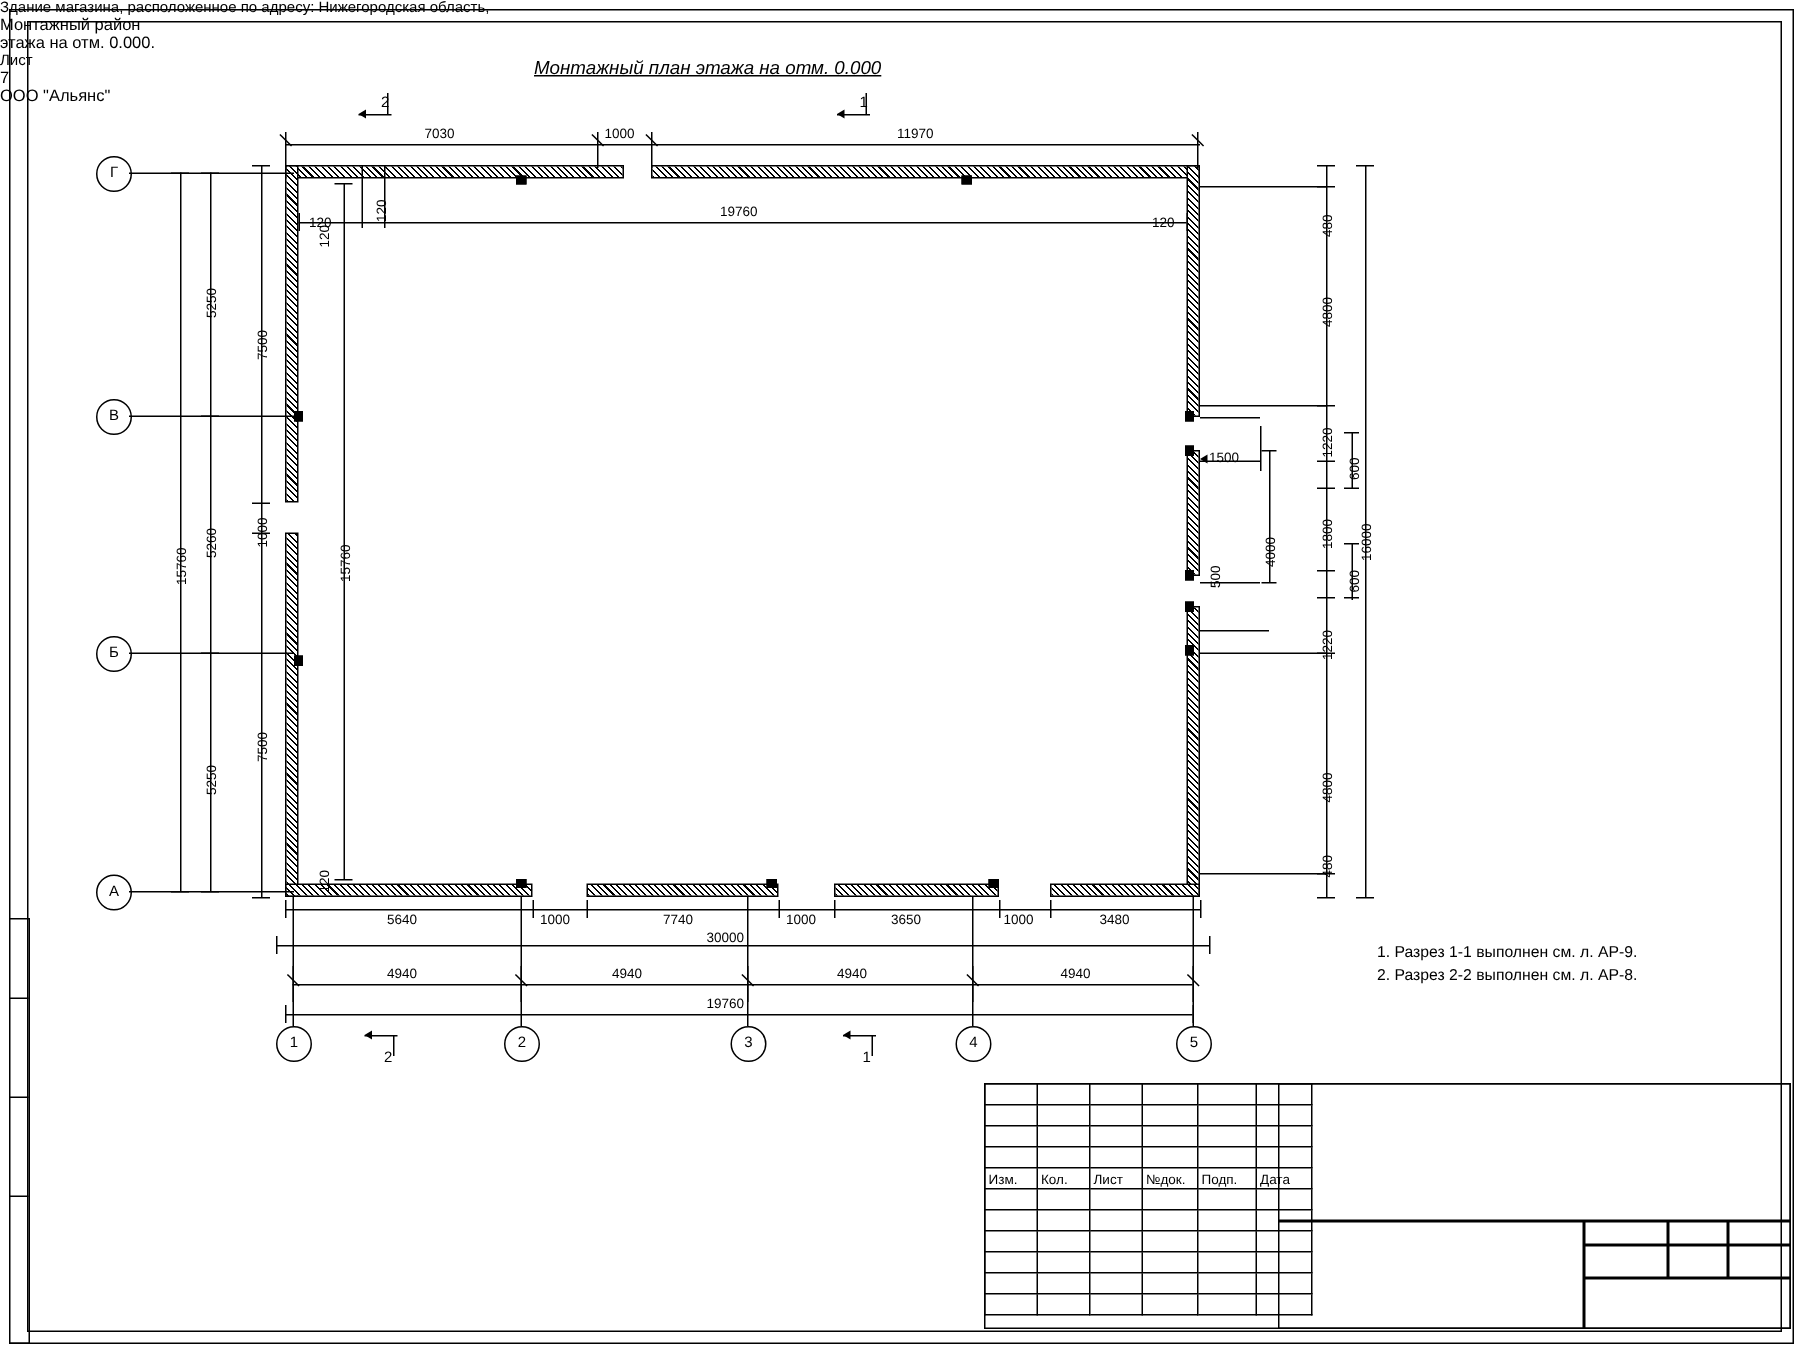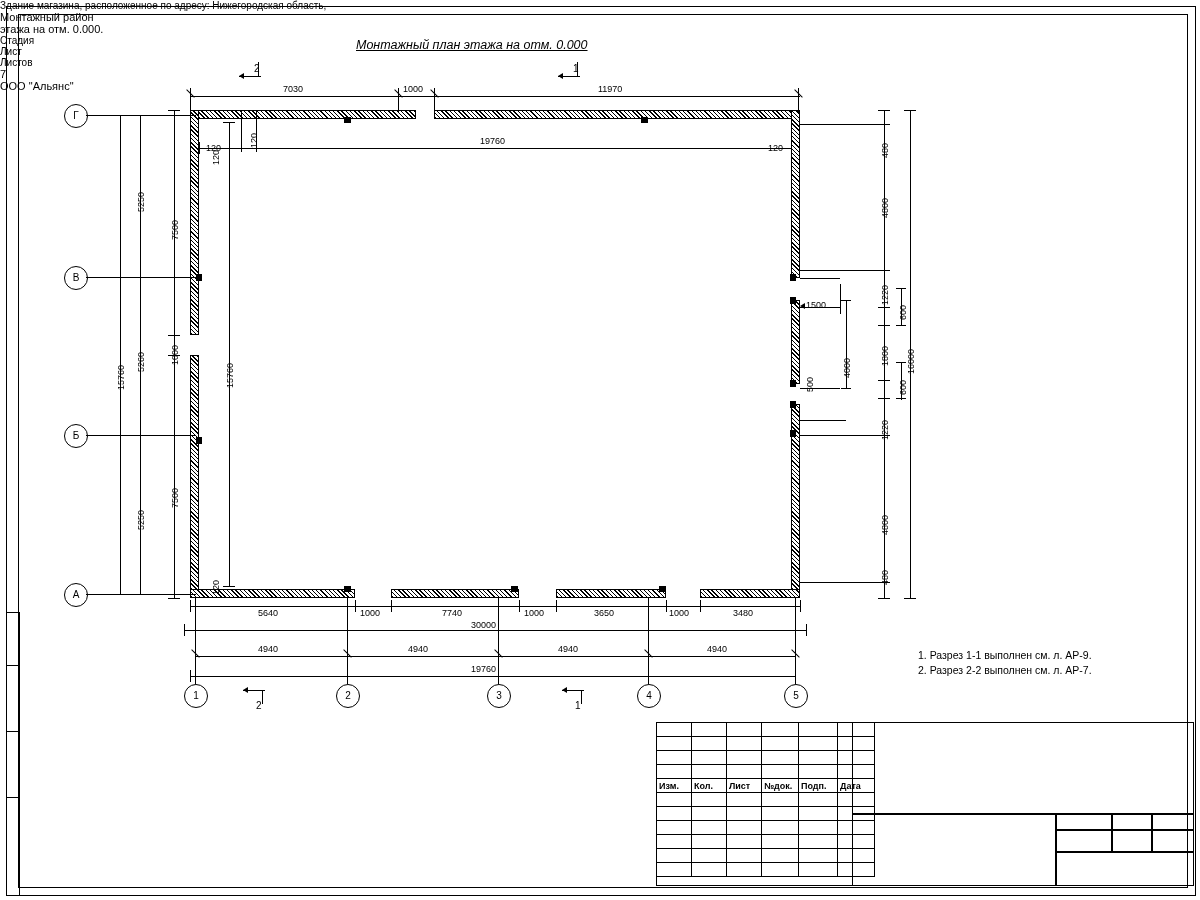--- a/index.html
+++ b/index.html
@@ -265,29 +265,29 @@
   <div class="h" style="left:243px;top:690px;width:22px;"></div>
   <div class="arrowL" style="left:243px;top:687px;"></div>
   <div class="v" style="left:262px;top:690px;height:14px;"></div>
   <div class="cut-lbl" style="left:256px;top:700px;">2</div>
 
   <div class="h" style="left:562px;top:690px;width:22px;"></div>
   <div class="arrowL" style="left:562px;top:687px;"></div>
   <div class="v" style="left:581px;top:690px;height:14px;"></div>
   <div class="cut-lbl" style="left:575px;top:700px;">1</div>
 
-  <div class="notes" style="left:918px;top:648px;">
+  <div class="notes" style="left:918px;top:628px;">
     <div>1. Разрез 1-1 выполнен см. л. АР-9.</div>
-    <div>2. Разрез 2-2 выполнен см. л. АР-7.</div>
+    <div>2. Разрез 2-2 выполнен см. л. АР-8.</div>
   </div>
 
   <div class="cell" style="left:656px;top:722px;width:538px;height:164px;">
   </div>
 
-  <table class="stamp" style="left:656px;top:722px;font-weight:bold;">
+  <table class="stamp" style="left:656px;top:722px;">
     <tbody>
         <tr>
       <td style="width:30px;">&nbsp;</td>
           <td style="width:30px;">&nbsp;</td>
           <td style="width:30px;">&nbsp;</td>
       <td style="width:32px;">&nbsp;</td>
           <td style="width:34px;">&nbsp;</td>
           <td style="width:32px;">&nbsp;</td>
     </tr>
     <tr>
@@ -376,23 +376,21 @@
   <div class="cell" style="left:852px;top:722px;width:342px;height:92px;"></div>
   <div class="t10" style="left:858px;top:766px;">Здание магазина, расположенное по адресу: Нижегородская область,</div>
 
   <div class="cell" style="left:852px;top:814px;width:204px;height:72px;"></div>
   <div class="t11" style="left:904px;top:845px;">Монтажный район</div>
   <div class="t11" style="left:896px;top:860px;">этажа на отм. 0.000.</div>
 
   <div class="cell" style="left:1056px;top:814px;width:56px;height:16px;"></div>
   <div class="cell" style="left:1112px;top:814px;width:40px;height:16px;"></div>
   <div class="cell" style="left:1152px;top:814px;width:42px;height:16px;"></div>
-  <div class="t10" style="left:1062px;top:818px;">Стадия</div>
   <div class="t10" style="left:1120px;top:818px;">Лист</div>
-  <div class="t10" style="left:1158px;top:818px;">Листов</div>
 
   <div class="cell" style="left:1056px;top:830px;width:56px;height:22px;"></div>
   <div class="cell" style="left:1112px;top:830px;width:40px;height:22px;"></div>
   <div class="cell" style="left:1152px;top:830px;width:42px;height:22px;"></div>
   <div class="t11" style="left:1128px;top:836px;">7</div>
 
   <div class="cell" style="left:1056px;top:852px;width:138px;height:34px;"></div>
   <div class="t11" style="left:1104px;top:864px;">ООО "Альянс"</div>
 
 </div>

